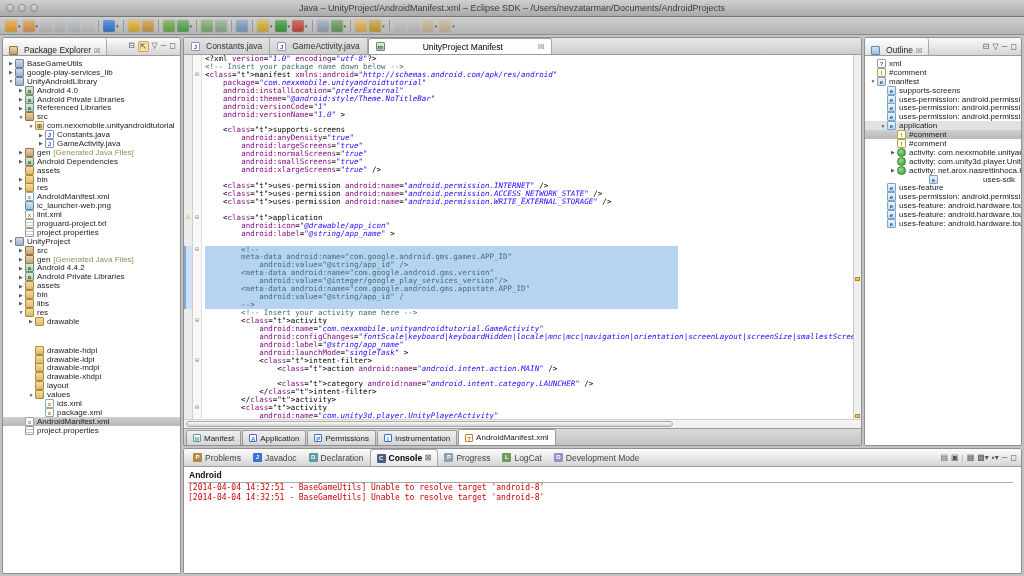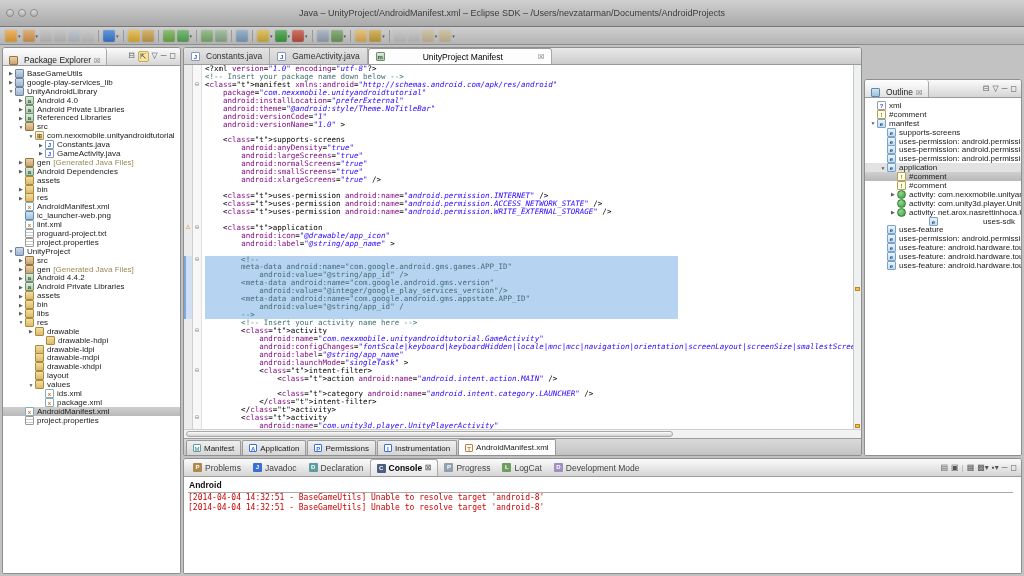--- a/index.html
+++ b/index.html
@@ -1,21 +1,21 @@
 <!DOCTYPE html>
 <html><head>
 <meta charset="utf-8">
 <style>
   * { margin:0; padding:0; box-sizing:border-box; }
   html,body { width:1024px; height:576px; overflow:hidden; }
   body { font-family:"Liberation Sans", sans-serif; background:#c2c2c2; }
   .window { width:1024px; height:576px; display:flex; flex-direction:column; background:#c2c2c2; }
 
   
-  .titlebar { height:27px; background:linear-gradient(#d0d0d0,#a9a9a9); border-bottom:1px solid #777;
+  .titlebar { height:17px; background:linear-gradient(#d0d0d0,#a9a9a9); border-bottom:1px solid #777;
               display:flex; align-items:center; position:relative; flex:none; }
   .lights { display:flex; gap:4px; margin-left:6px; }
   .light { width:8px; height:8px; border-radius:50%; background:linear-gradient(#dcdcdc,#b2b2b2); border:1px solid #8a8a8a; }
   .wtitle { position:absolute; left:0; right:0; text-align:center; font-size:9px; color:#3c3c3c; white-space:nowrap; }
 
   
   .toolbar { height:18px; background:linear-gradient(#cfcfcf,#b4b4b4); border-bottom:1px solid #8e8e8e;
              display:flex; align-items:center; padding:0 4px; flex:none; }
   .ticonbtn { display:inline-flex; align-items:center; margin:0 1px; }
   .tglyph { width:12px; height:12px; border-radius:2px; font:bold 8px/12px "Liberation Sans",sans-serif;
@@ -41,21 +41,21 @@
   .vtab { display:flex; align-items:flex-end; gap:3px; padding:0 6px; height:100%; font-size:8.5px; color:#222;
           background:linear-gradient(#ffffff,#e2e2e2); border-right:1px solid #aaa; border-radius:3px 3px 0 0; }
   .vclose { font-size:7px; color:#666; }
   .vtools { margin-left:auto; display:flex; gap:3px; padding-right:4px; font-size:8px; color:#555; }
   .vtools span { cursor:default; }
 
   .col-left { width:179px; flex:none; }
   .center { flex:1; display:flex; flex-direction:column; gap:2px; min-width:0; }
   .row-top { display:flex; gap:2px; height:409px; flex:none; min-width:0; }
   .editor-view { flex:1; min-width:0; }
-  .outline-view { width:158px; flex:none;margin-top:32px; }
+  .outline-view { width:158px; flex:none; }
   .console-view { flex:1; min-height:0; }
 
   
   .tree { flex:1; background:#ffffff; overflow:hidden; padding-top:3px; font-size:8px; color:#1a1a1a; }
   .trow { display:flex; align-items:center; height:8.9px; white-space:nowrap; }
   .trow.sel { background:linear-gradient(#cfcfcf,#b9b9b9); }
   .trow.hl { background:#e2e2e2; }
   .arr { width:8px; flex:none; font-size:5px; color:#5a5a5a; text-align:center; }
   .nico { width:9px; height:9px; flex:none; margin-right:3px; border-radius:1px;
           font:bold 6px/9px "Liberation Sans",sans-serif; text-align:center; }
@@ -398,21 +398,21 @@
           <div class="trow" style="padding-left: 14px;">
             <span class="arr">▼</span>
             <span class="nico i-folder"></span>
             <span>res</span>
           </div>
           <div class="trow" style="padding-left: 24px;">
             <span class="arr">▶</span>
             <span class="nico i-folder"></span>
             <span>drawable</span>
           </div>
-          <div class="trow" style="padding-left: 35px;">
+          <div class="trow" style="padding-left: 24px; margin-top: 20px;">
             <span class="arr"></span>
             <span class="nico i-folder"></span>
             <span>drawable-hdpi</span>
           </div>
           <div class="trow" style="padding-left: 24px;">
             <span class="arr"></span>
             <span class="nico i-folder"></span>
             <span>drawable-ldpi</span>
           </div>
           <div class="trow" style="padding-left: 24px;">

